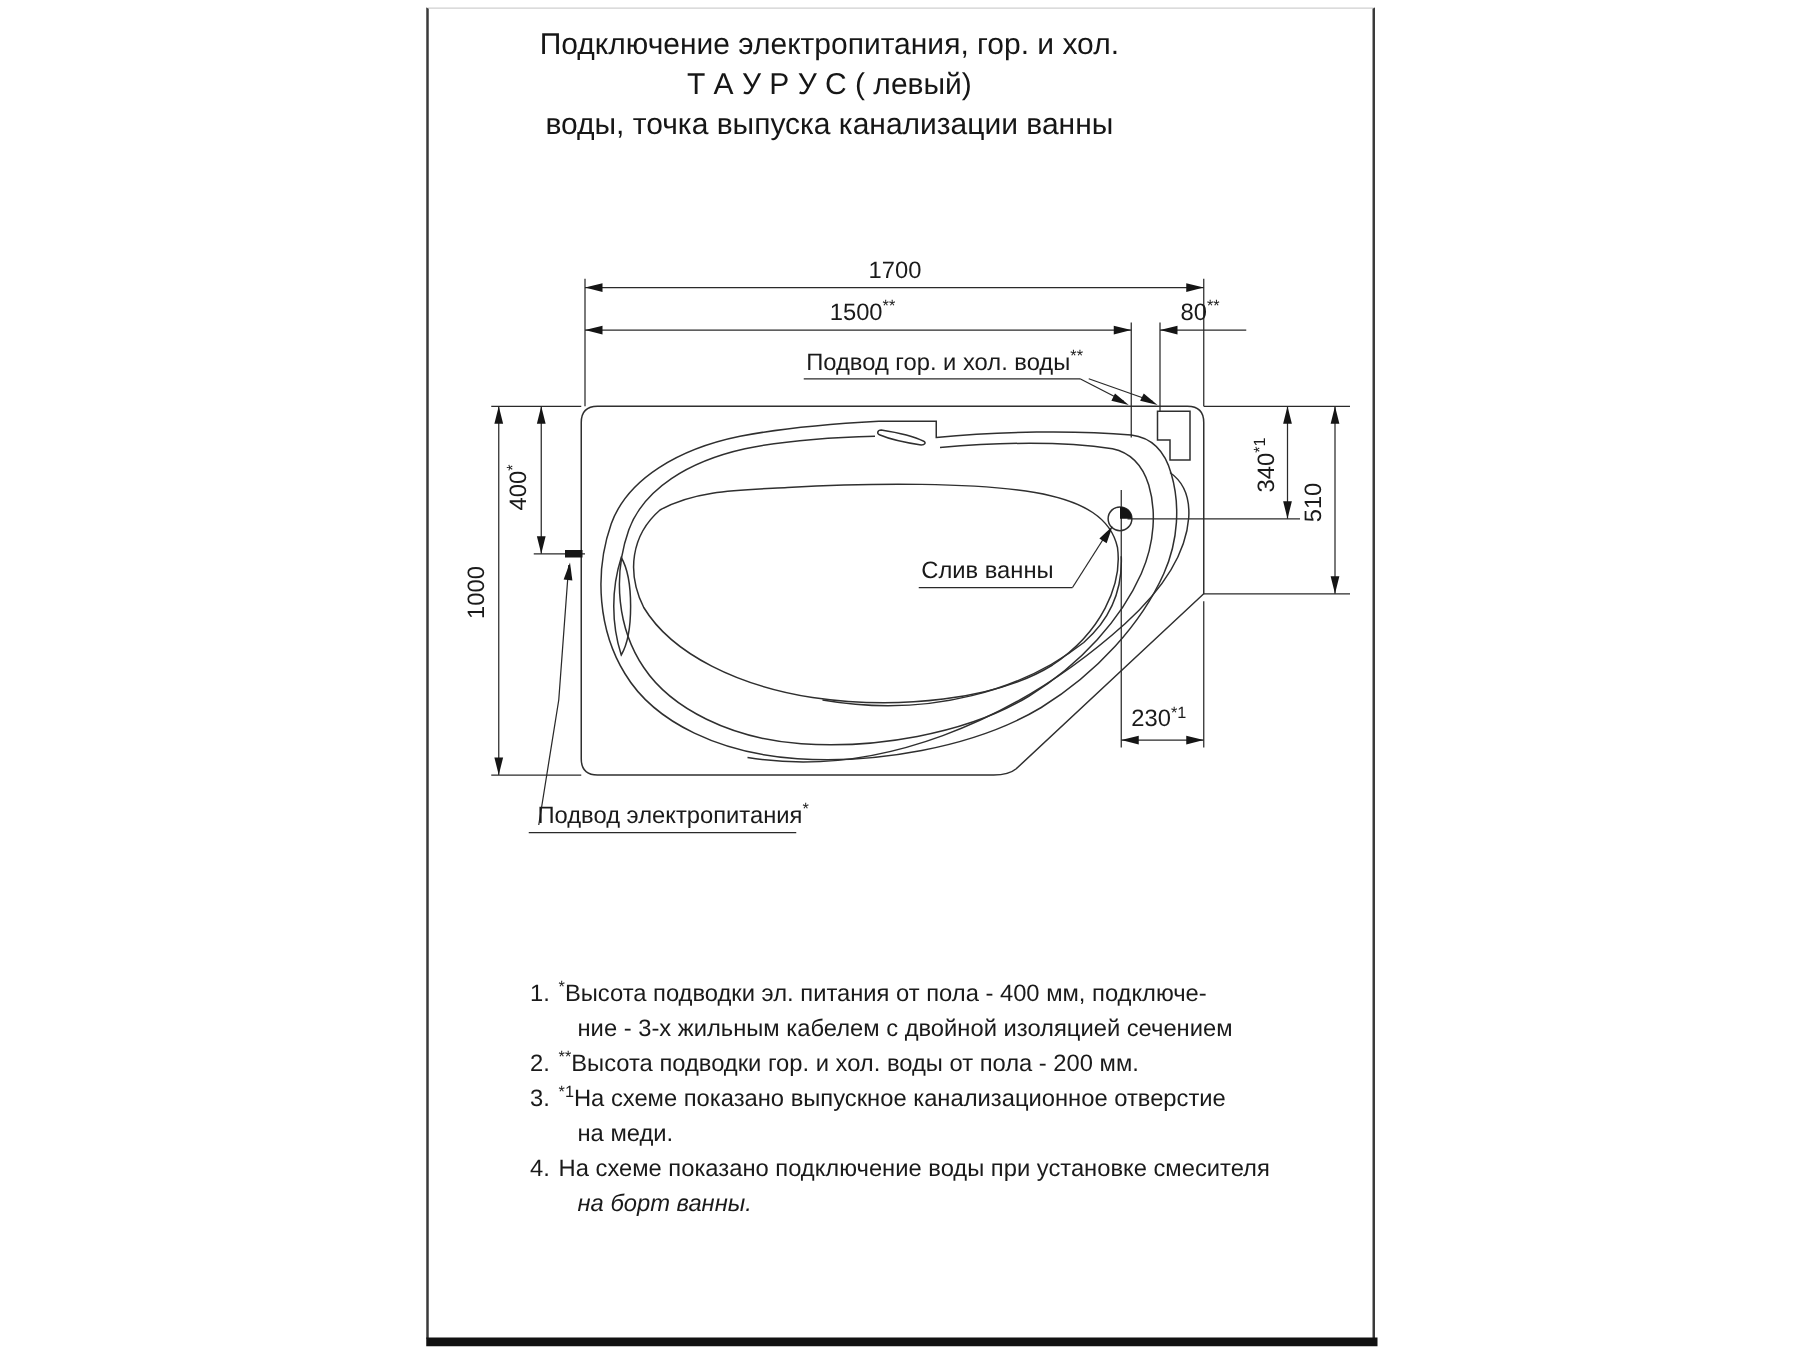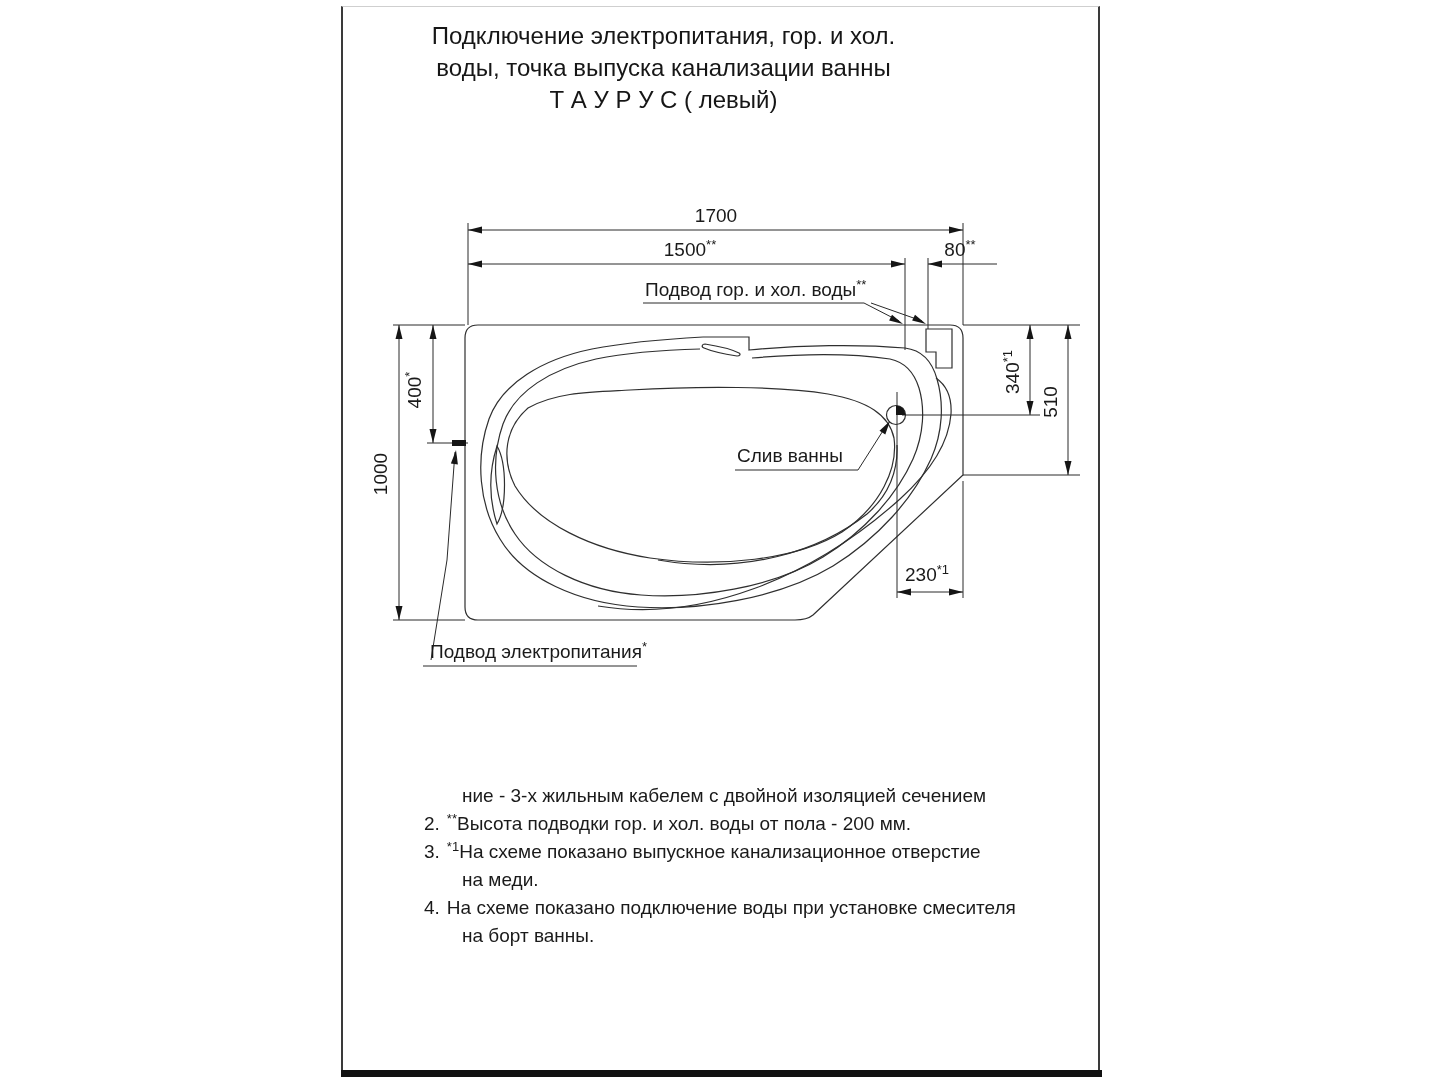--- a/index.html
+++ b/index.html
@@ -8,40 +8,40 @@
   .page{position:absolute;left:341px;top:6px;width:759px;height:1065px;
         border-left:2px solid #3a3a3a;border-right:2px solid #3a3a3a;border-top:1px solid #cfcfcf;
         background:#ffffff;box-sizing:border-box;}
   .page-bottom-bar{position:absolute;left:341px;top:1070px;width:761px;height:7px;background:#111;}
   .title-block{position:absolute;left:341px;top:20px;width:645px;text-align:center;
                font-size:24px;line-height:32px;color:#161616;}
   .notes{position:absolute;left:424px;top:782px;width:620px;font-size:19px;line-height:28px;color:#1a1a1a;}
   .note-line{white-space:nowrap;}
   .note-num{margin-right:7px;}
   .note-cont{margin-left:38px;white-space:nowrap;}
-  .note-cont.small{}
+  .note-cont.small{font-style:italic;}
   sup{font-size:13px;line-height:0;}
   svg{position:absolute;left:0;top:0;}
   svg text{font-family:"Liberation Sans", sans-serif;font-size:19px;fill:#1a1a1a;}
   svg .sup{font-size:13px;}
   .ln{stroke:#2a2a2a;stroke-width:1;fill:none;}
   .tub{stroke:#2f2f2f;stroke-width:1.2;fill:none;}
   .arr{fill:#151515;stroke:none;}
 </style>
 </head>
 <body>
 
 <div class="stage">
   <div class="page"></div>
   <div class="page-bottom-bar"></div>
 
   <div class="title-block">
     <div>Подключение электропитания, гор. и хол.</div>
+    <div>Т А У Р У С ( левый)</div>
     <div>воды, точка выпуска канализации ванны</div>
-    <div>Т А У Р У С ( левый)</div>
   </div>
 
   <svg width="1440" height="1080" viewBox="0 0 1440 1080">
 
     <g>
       <path class="tub" d="M 478 325 L 950 325 Q 963 325 963 338 L 963 475 L 813 615 Q 807 620 795 620 L 478 620 Q 465 620 465 607 L 465 338 Q 465 325 478 325 Z"></path>
     </g>
 
     <g>
 
@@ -152,20 +152,21 @@
       <rect class="arr" x="452" y="440" width="14" height="6"></rect>
       <polyline class="ln" points="431,660 447,560 455,452"></polyline>
       <polygon class="arr" points="456,450 457.9,464.4 450.9,463.6"></polygon>
       <text x="430" y="658"><tspan>Подвод электропитания</tspan><tspan class="sup" dy="-7">*</tspan></text>
       <line class="ln" x1="423" y1="666" x2="637" y2="666"></line>
     </g>
   </svg>
 
   <div class="notes">
     <div class="note">
+      <div class="note-line"><span class="note-num">1.</span><sup>*</sup><span>Высота подводки эл. питания от пола - 400 мм, подключе-</span></div>
       <div class="note-cont">ние - 3-х жильным кабелем с двойной изоляцией сечением</div>
     </div>
     <div class="note">
       <div class="note-line"><span class="note-num">2.</span><sup>**</sup><span>Высота подводки гор. и хол. воды от пола - 200 мм.</span></div>
     </div>
     <div class="note">
       <div class="note-line"><span class="note-num">3.</span><sup>*1</sup><span>На схеме показано выпускное канализационное отверстие</span></div>
       <div class="note-cont">на меди.</div>
     </div>
     <div class="note">

